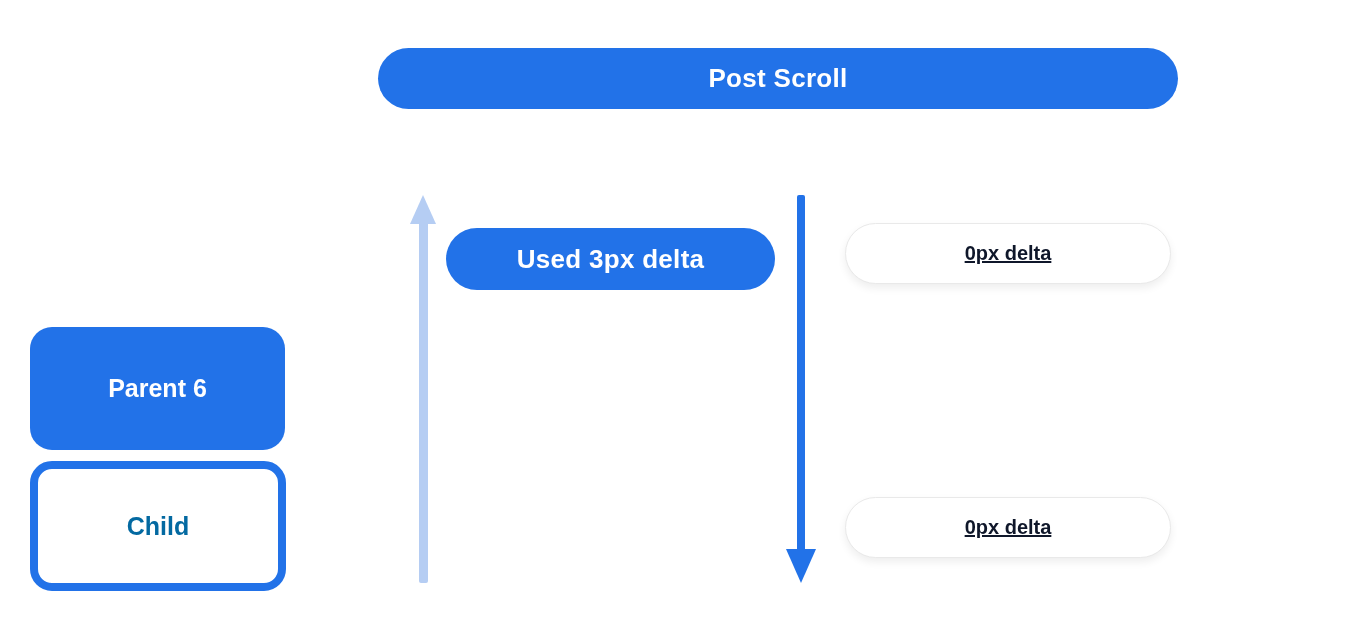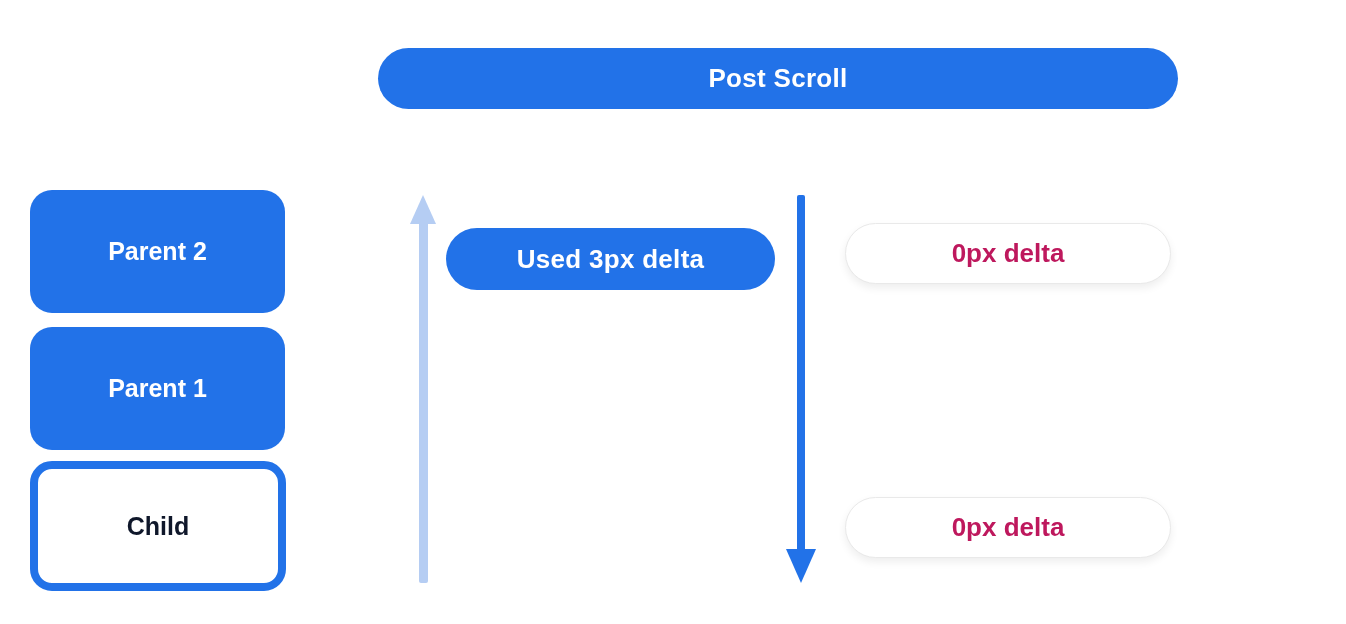--- a/index.html
+++ b/index.html
@@ -45,21 +45,21 @@
   .box-parent1 { top: 327px; }
   .box-child {
     position: absolute;
     left: 30px; top: 461px;
     width: 256px; height: 130px;
     box-sizing: border-box;
     background: #ffffff;
     border: 8px solid #2272e8;
     border-radius: 22px;
     display: flex; align-items: center; justify-content: center;
-    color: #0f172a;
+    color: #0369a1;
     font-size: 25px;
     font-weight: 600;
   }
   
   .pill-blue {
     position: absolute;
     left: 446px;
     width: 329px; height: 62px;
     background: #2272e8;
     border-radius: 31px;
@@ -75,23 +75,24 @@
   .pill-white {
     position: absolute;
     left: 845px;
     width: 326px; height: 61px;
     box-sizing: border-box;
     background: #ffffff;
     border: 1.5px solid #e9e9e9;
     border-radius: 31px;
     box-shadow: 0 4px 8px rgba(0,0,0,0.07);
     display: flex; align-items: center; justify-content: center;
-    color: #be185d;
-    font-size: 26px;
+    color: #0f172a;
+    font-size: 20px;
     font-weight: 600;
+    text-decoration: underline;
   }
   .pill-zero-top { top: 223px; }
   .pill-zero-bottom { top: 497px; }
   
   .arrow-up-head {
     position: absolute;
     left: 410px; top: 195px;
     width: 0; height: 0;
     border-left: 13px solid transparent;
     border-right: 13px solid transparent;
@@ -121,23 +122,22 @@
     border-top: 34px solid #2272e8;
   }
 </style>
 </head>
 <body>
 
 <div class="canvas">
 
   <div class="banner">Post Scroll</div>
 
-  <div class="box-blue box-parent2">Parent 2</div>
 
-  <div class="box-blue box-parent1">Parent 1</div>
+  <div class="box-blue box-parent1">Parent 6</div>
 
   <div class="box-child">Child</div>
 
   <div>
     <div class="arrow-up-head"></div>
     <div class="arrow-up-shaft"></div>
   </div>
 
   <div class="pill-blue pill-used">Used 3px delta</div>
 

